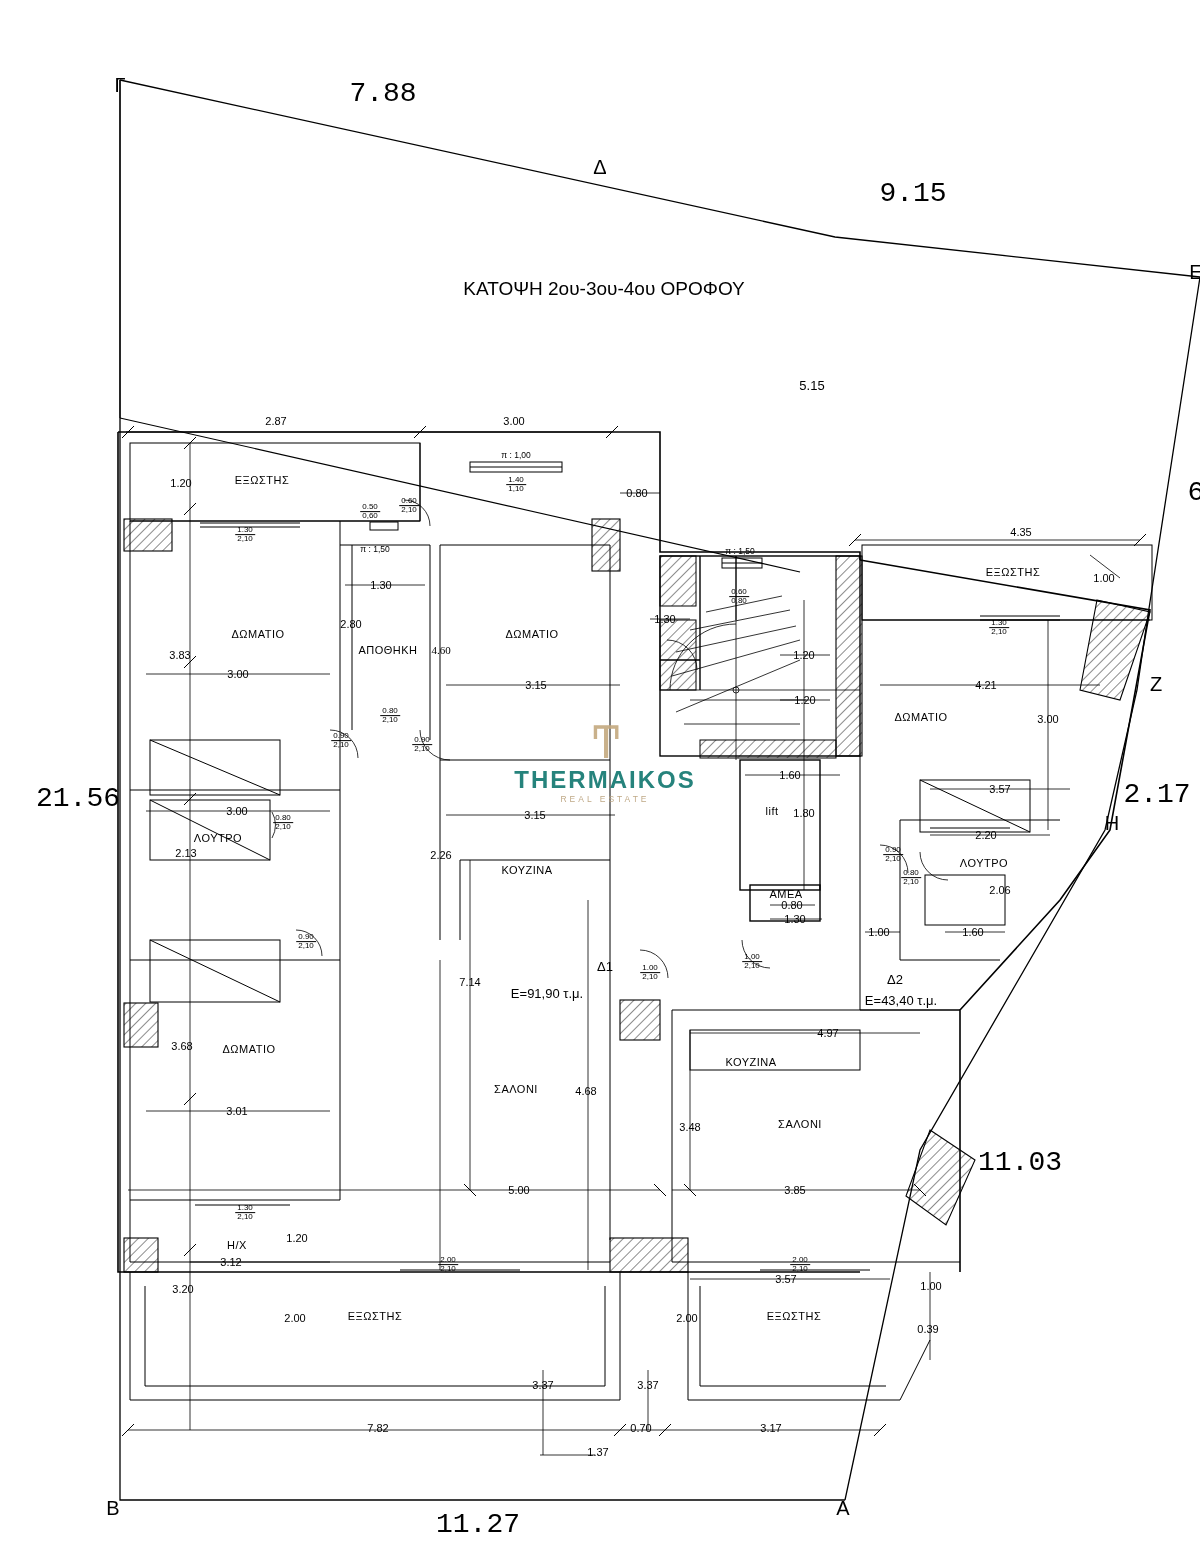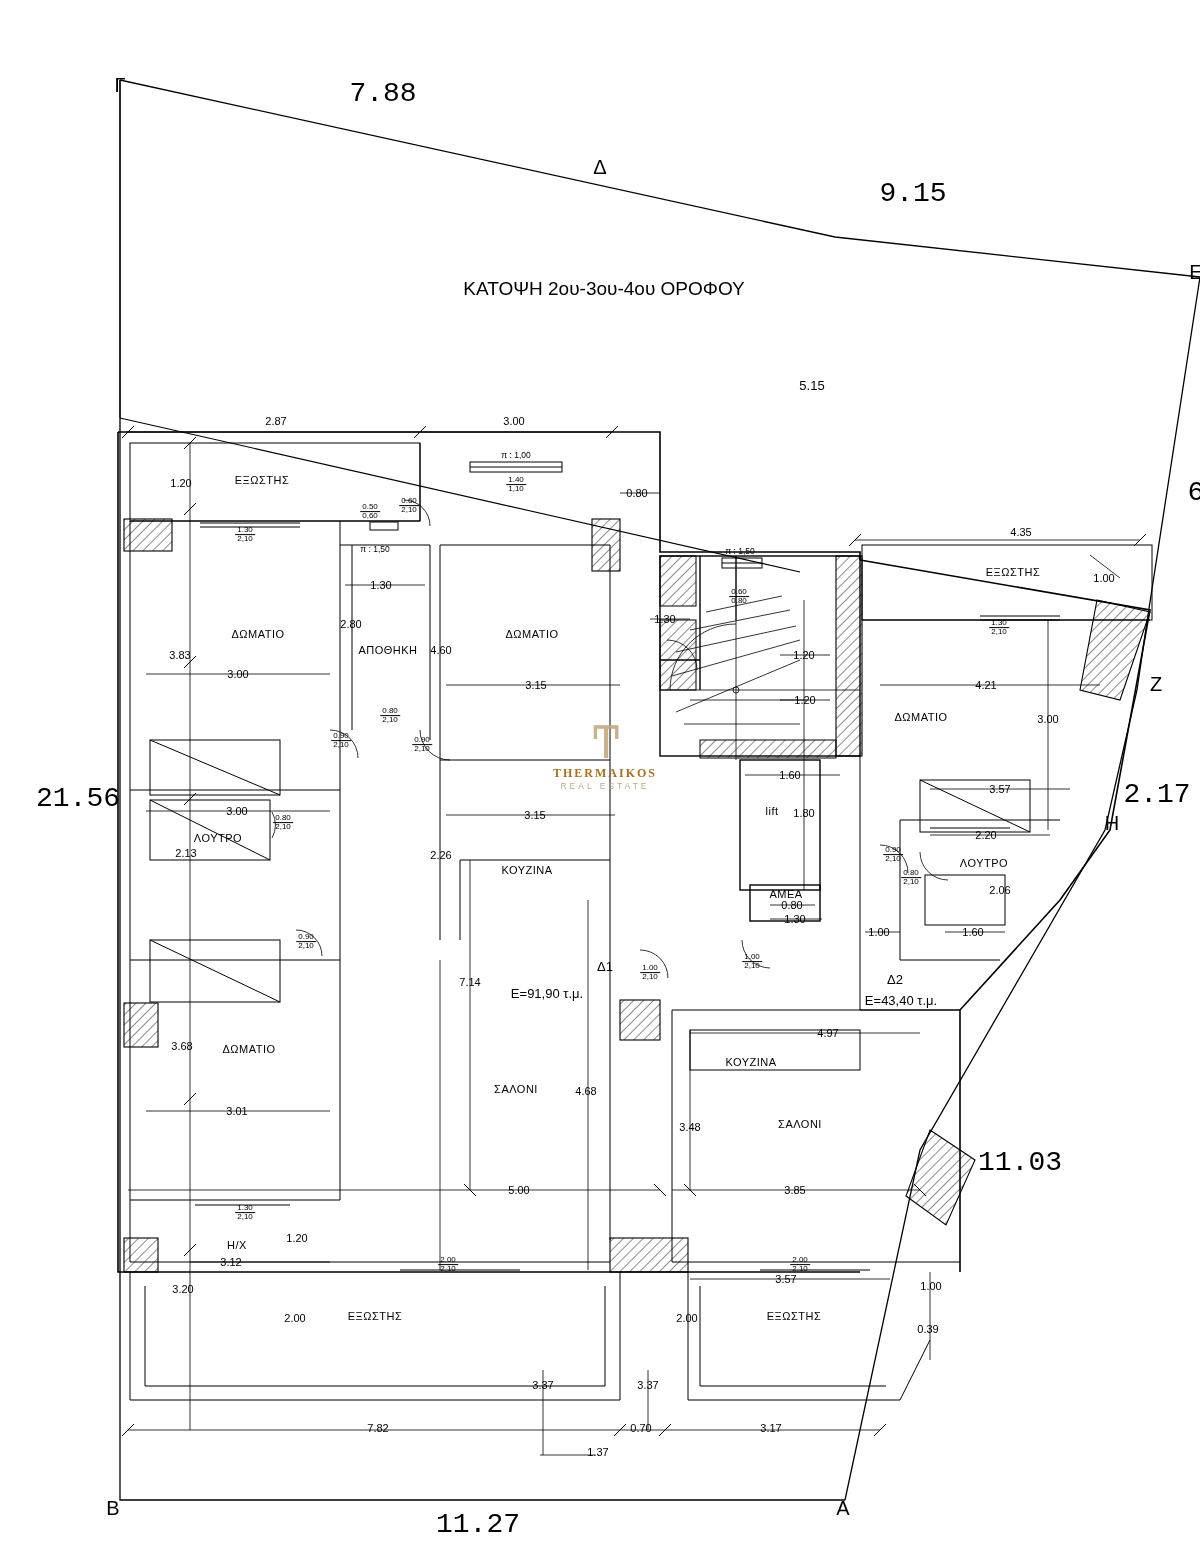--- a/index.html
+++ b/index.html
@@ -12,21 +12,21 @@
   .room{font-size:11px;letter-spacing:.5px;}
   .dim{font-size:13px;}
   .dimsm{font-size:11px;}
   .tiny{font-size:8.5px;}
   .door{font-size:8px;text-align:center;line-height:1.05;}
   .title{font-size:19px;}
   
   #wm{position:absolute;left:505px;top:720px;width:200px;height:125px;text-align:center;
       color:#b9a07a;opacity:.9;pointer-events:none;}
   #wm .mono{font-family:"Liberation Serif",serif;font-size:46px;letter-spacing:-2px;color:#c4a97f;line-height:1;}
-  #wm .nm{font-family:Liberation Serif, serif;font-size:12px;letter-spacing:2px;color:#a16207;font-weight:bold;}
+  #wm .nm{font-family:Liberation Sans, sans-serif;font-size:24px;letter-spacing:2px;color:#0f766e;font-weight:bold;}
   #wm .sub{font-family:"Liberation Sans",sans-serif;font-size:8.5px;letter-spacing:3px;color:#b9a07a;}
 </style>
 </head>
 <body>
 
 <div id="page">
 
   <svg id="plan" viewBox="0 0 1200 1544">
     <g stroke="#000" fill="none" stroke-width="1.1">
 
@@ -278,21 +278,21 @@
       <div class="lbl dimsm" style="left: 276px; top: 421px;">2.87</div>
       <div class="lbl dimsm" style="left: 514px; top: 421px;">3.00</div>
       <div class="lbl dimsm" style="left: 181px; top: 483px;">1.20</div>
       <div class="lbl dimsm" style="left: 637px; top: 493px;">0.80</div>
       <div class="lbl dimsm" style="left: 1021px; top: 532px;">4.35</div>
       <div class="lbl dimsm" style="left: 1104px; top: 578px;">1.00</div>
       <div class="lbl dimsm" style="left: 381px; top: 585px;">1.30</div>
       <div class="lbl dimsm" style="left: 351px; top: 624px;">2.80</div>
       <div class="lbl dimsm" style="left: 665px; top: 619px;">1.30</div>
       <div class="lbl dimsm" style="left: 180px; top: 655px;">3.83</div>
-      <div class="lbl dimsm" style="left: 441px; top: 650px;">4.60</div>
+      <div class="lbl dimsm" style="left: 441px; top: 650px; font-family: Liberation Serif, serif;">4.60</div>
       <div class="lbl dimsm" style="left: 804px; top: 655px;">1.20</div>
       <div class="lbl dimsm" style="left: 238px; top: 674px;">3.00</div>
       <div class="lbl dimsm" style="left: 536px; top: 685px;">3.15</div>
       <div class="lbl dimsm" style="left: 986px; top: 685px;">4.21</div>
       <div class="lbl dimsm" style="left: 805px; top: 700px;">1.20</div>
       <div class="lbl dimsm" style="left: 1048px; top: 719px;">3.00</div>
       <div class="lbl dimsm" style="left: 790px; top: 775px;">1.60</div>
       <div class="lbl dimsm" style="left: 1000px; top: 789px;">3.57</div>
       <div class="lbl dimsm" style="left: 804px; top: 813px;">1.80</div>
       <div class="lbl dimsm" style="left: 535px; top: 815px;">3.15</div>

